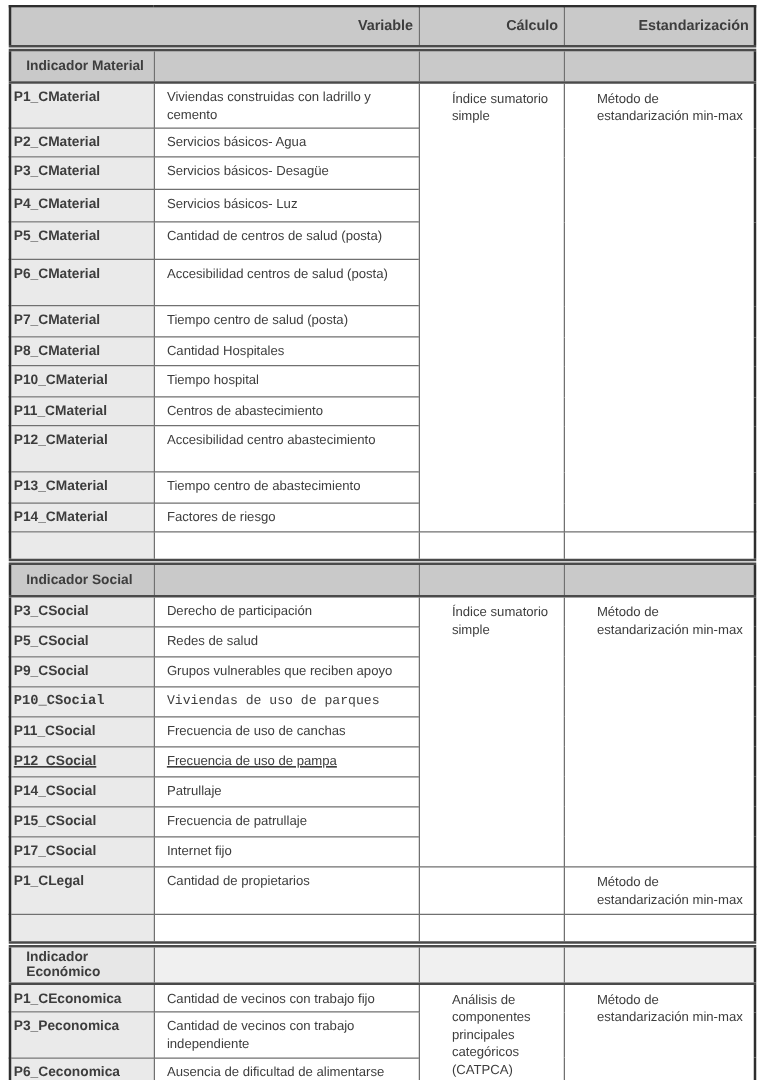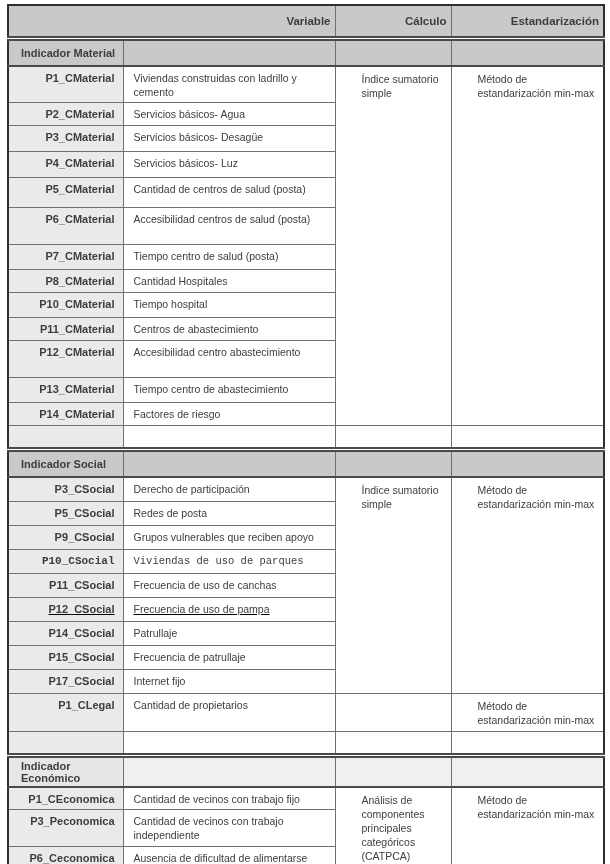--- a/index.html
+++ b/index.html
@@ -54,21 +54,21 @@
     font-weight: bold;
     font-size: 11px;
     text-align: left;
     vertical-align: middle;
     padding: 2px 4px 2px 12px;
   }
   td.code {
     background: var(--code-bg, #eaeaea);
     font-weight: bold;
     font-size: 11px;
-    text-align: right;
+    text-align: left;
     vertical-align: top;
     padding: 5px 8px 2px 2px;
   }
   td.desc {
     font-size: 10.5px;
     vertical-align: top;
     padding: 5px 8px 3px 10px;
     line-height: 1.3;
     text-align: left;
   }
@@ -174,21 +174,21 @@
           <td class="sec-empty"></td>
         </tr>
         <tr class="data-row" style="height: 24px;">
           <td class="code">P3_CSocial</td>
           <td class="desc">Derecho de participación</td>
           <td class="merged" rowspan="9">Índice sumatorio simple</td>
           <td class="merged" rowspan="9">Método de estandarización min-max</td>
         </tr>
         <tr class="data-row" style="height: 24px;">
           <td class="code">P5_CSocial</td>
-          <td class="desc">Redes de posta</td>
+          <td class="desc">Redes de salud</td>
         </tr>
         <tr class="data-row" style="height: 24px;">
           <td class="code">P9_CSocial</td>
           <td class="desc">Grupos vulnerables que reciben apoyo</td>
         </tr>
         <tr class="data-row" style="height: 24px; font-family: Liberation Mono, monospace;">
           <td class="code">P10_CSocial</td>
           <td class="desc">Viviendas de uso de parques</td>
         </tr>
         <tr class="data-row" style="height: 24px;">

